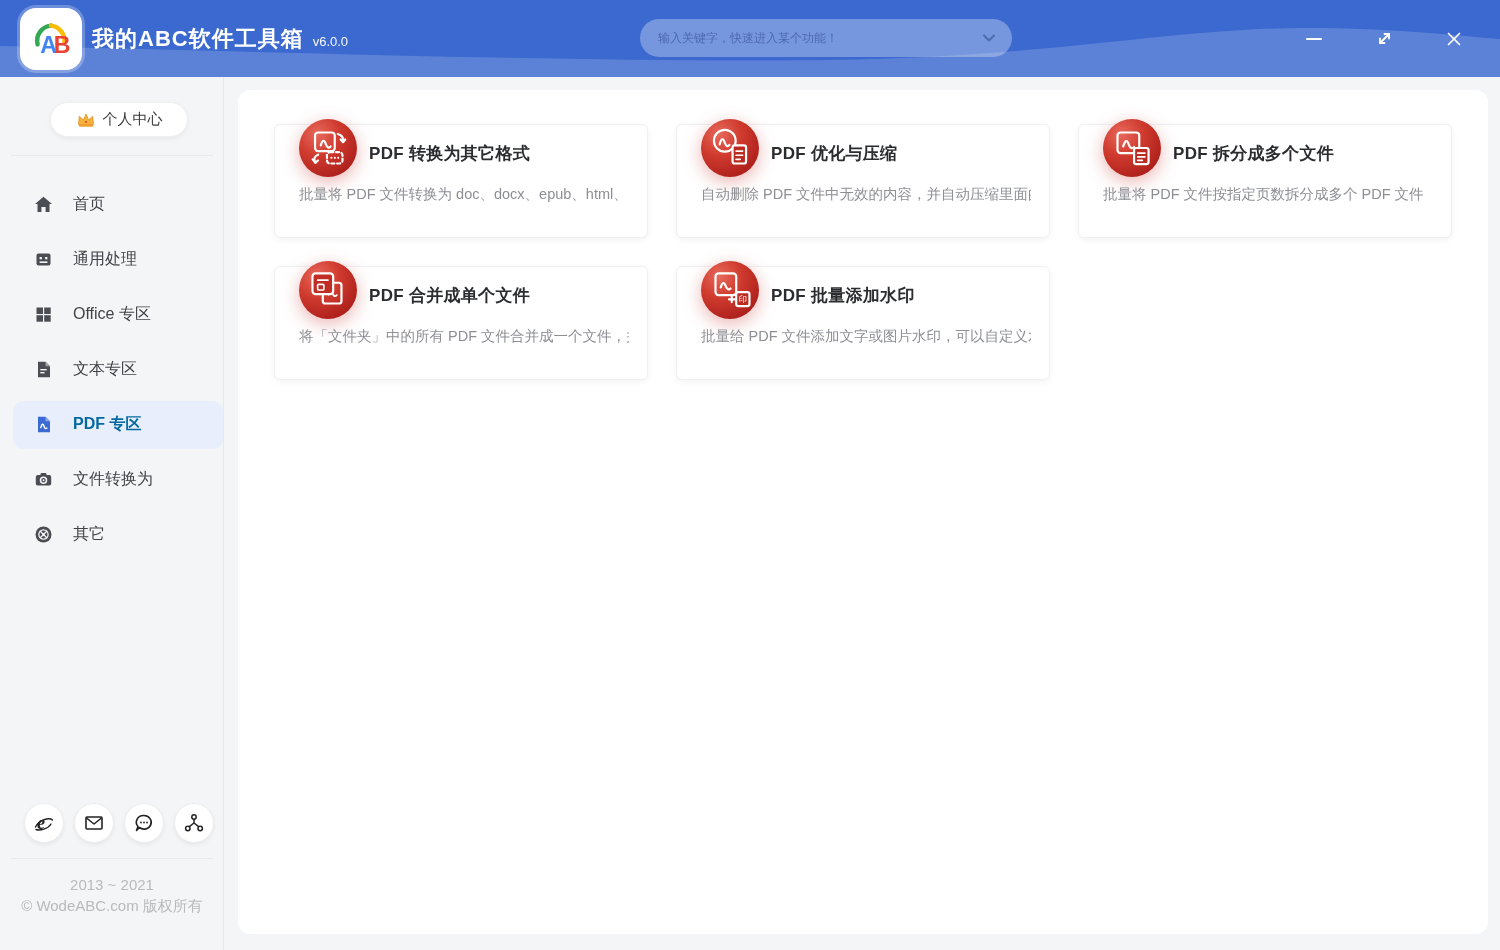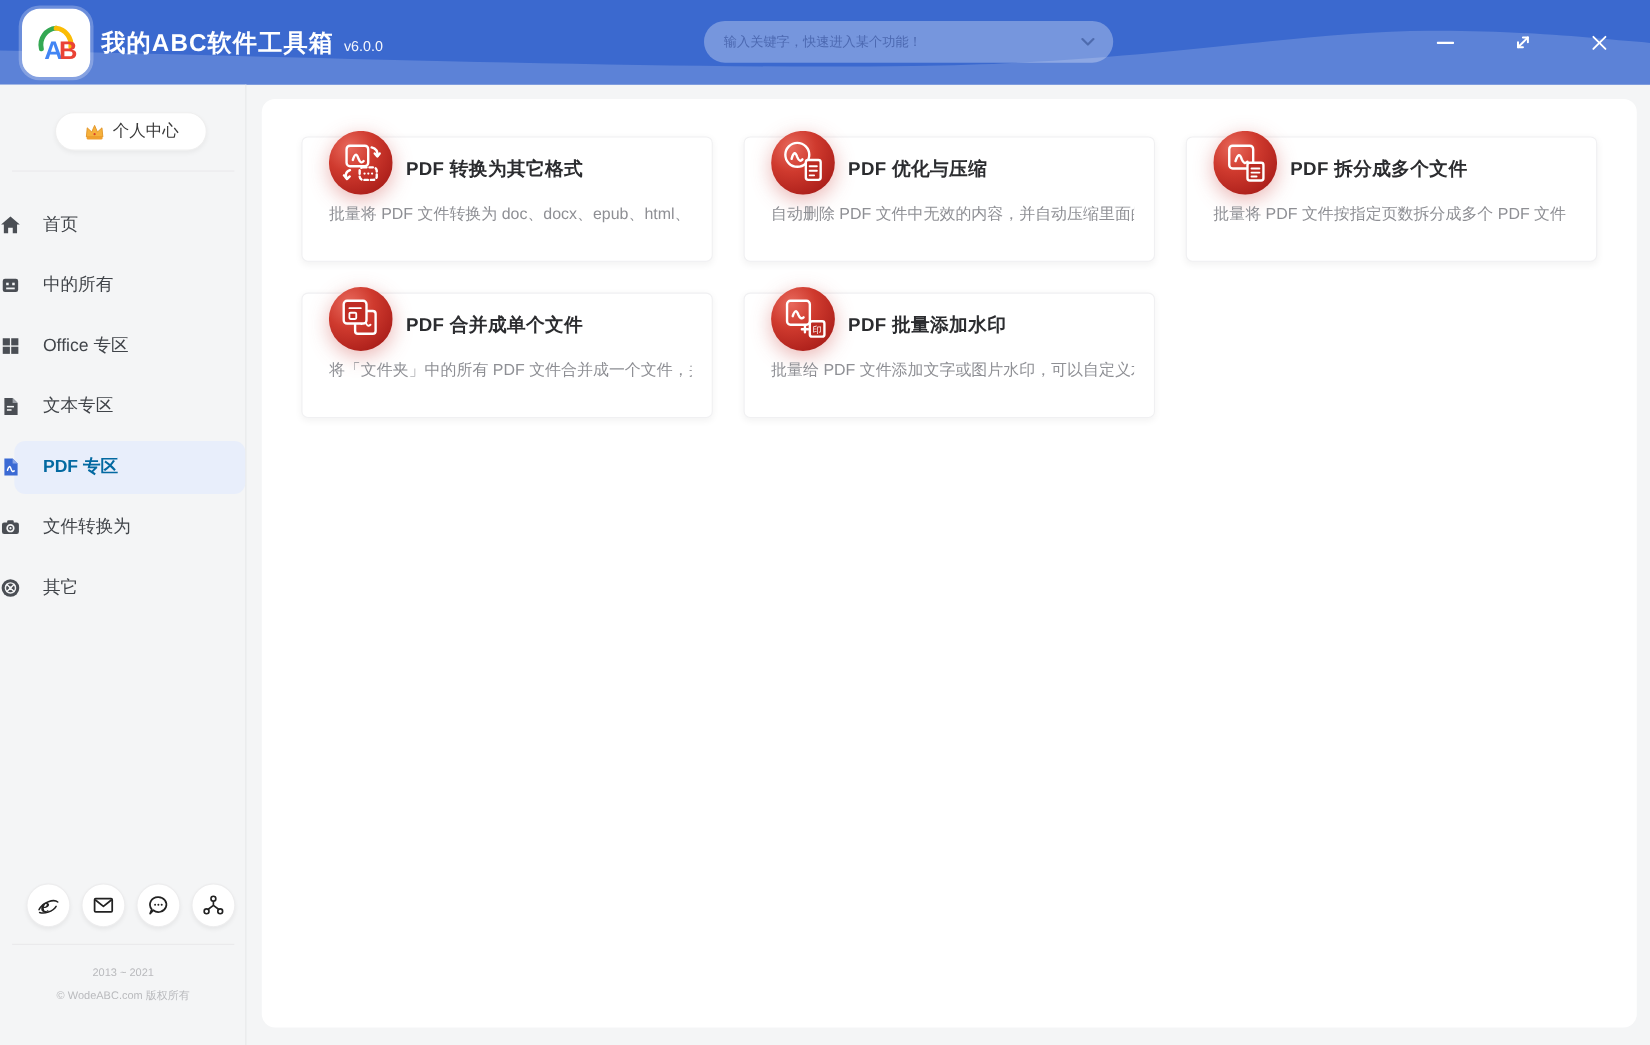--- a/index.html
+++ b/index.html
@@ -60,39 +60,39 @@
     display:flex; align-items:center; justify-content:center; gap:7px;
     cursor:pointer; font-size:15px; color:#3a3a3a;
   }
   .side-divider { position:absolute; left:11px; width:202px; height:1px; background:#e9e9eb; }
   .d1 { top:78px; }
   .d2 { top:781px; }
 
   .nav { position:absolute; top:100px; left:0; width:224px; }
   .nav-item {
     position:relative; height:55px; display:flex; align-items:center;
-    cursor:pointer; color:#404449; font-size:16px;
+    padding-left:34px; cursor:pointer; color:#404449; font-size:16px;
   }
   .nav-item .nicon { width:19px; height:19px; margin-right:20px; flex:0 0 auto; }
   .nav-item.selected { color:#0369a1; font-weight:bold; }
   .nav-item.selected::before {
     content:""; position:absolute; left:13px; top:4px; width:210px; height:48px;
     background:#e8eefb; border-radius:10px; z-index:0;
   }
   .nav-item > * { position:relative; z-index:1; }
 
   .social-row { position:absolute; left:24px; top:726px; display:flex; gap:10px; }
   .social-btn {
     width:40px; height:40px; border-radius:50%; background:#ffffff;
     border:1px solid #ededee; box-shadow:0 2px 4px rgba(0,0,0,0.06);
     display:flex; align-items:center; justify-content:center; cursor:pointer;
   }
   .copyright {
     position:absolute; left:0; top:797px; width:224px; text-align:center;
-    color:#b9babd; font-size:10px; line-height:21px;
+    color:#b9babd; font-size:15px; line-height:21px;
   }
 
   
   .main-panel {
     position:absolute; left:238px; top:90px; width:1250px; height:844px;
     background:#ffffff; border-radius:12px;
   }
   .cards {
     position:absolute; left:36px; top:34px; width:1180px;
     display:grid; grid-template-columns:repeat(3,374px); gap:28px;
@@ -207,21 +207,21 @@
       <span>首页</span>
     </div>
 
     <div class="nav-item">
       <svg class="nicon" viewBox="0 0 19 19">
         <rect x="2.5" y="3.5" width="14" height="12" rx="2" fill="#4a4e54"></rect>
         <rect x="5.6" y="7" width="2.3" height="2.3" fill="#f4f5f6"></rect>
         <rect x="11.1" y="7" width="2.3" height="2.3" fill="#f4f5f6"></rect>
         <rect x="5.6" y="11.4" width="7.8" height="1.6" fill="#f4f5f6"></rect>
       </svg>
-      <span>中的所有</span>
+      <span>通用处理</span>
     </div>
 
     <div class="nav-item">
       <svg class="nicon" viewBox="0 0 19 19">
         <g fill="#4a4e54">
           <rect x="2.5" y="2.5" width="6.5" height="6.5"></rect>
           <rect x="10.2" y="2.5" width="6.5" height="6.5"></rect>
           <rect x="2.5" y="10.2" width="6.5" height="6.5"></rect>
           <rect x="10.2" y="10.2" width="6.5" height="6.5"></rect>
         </g>

